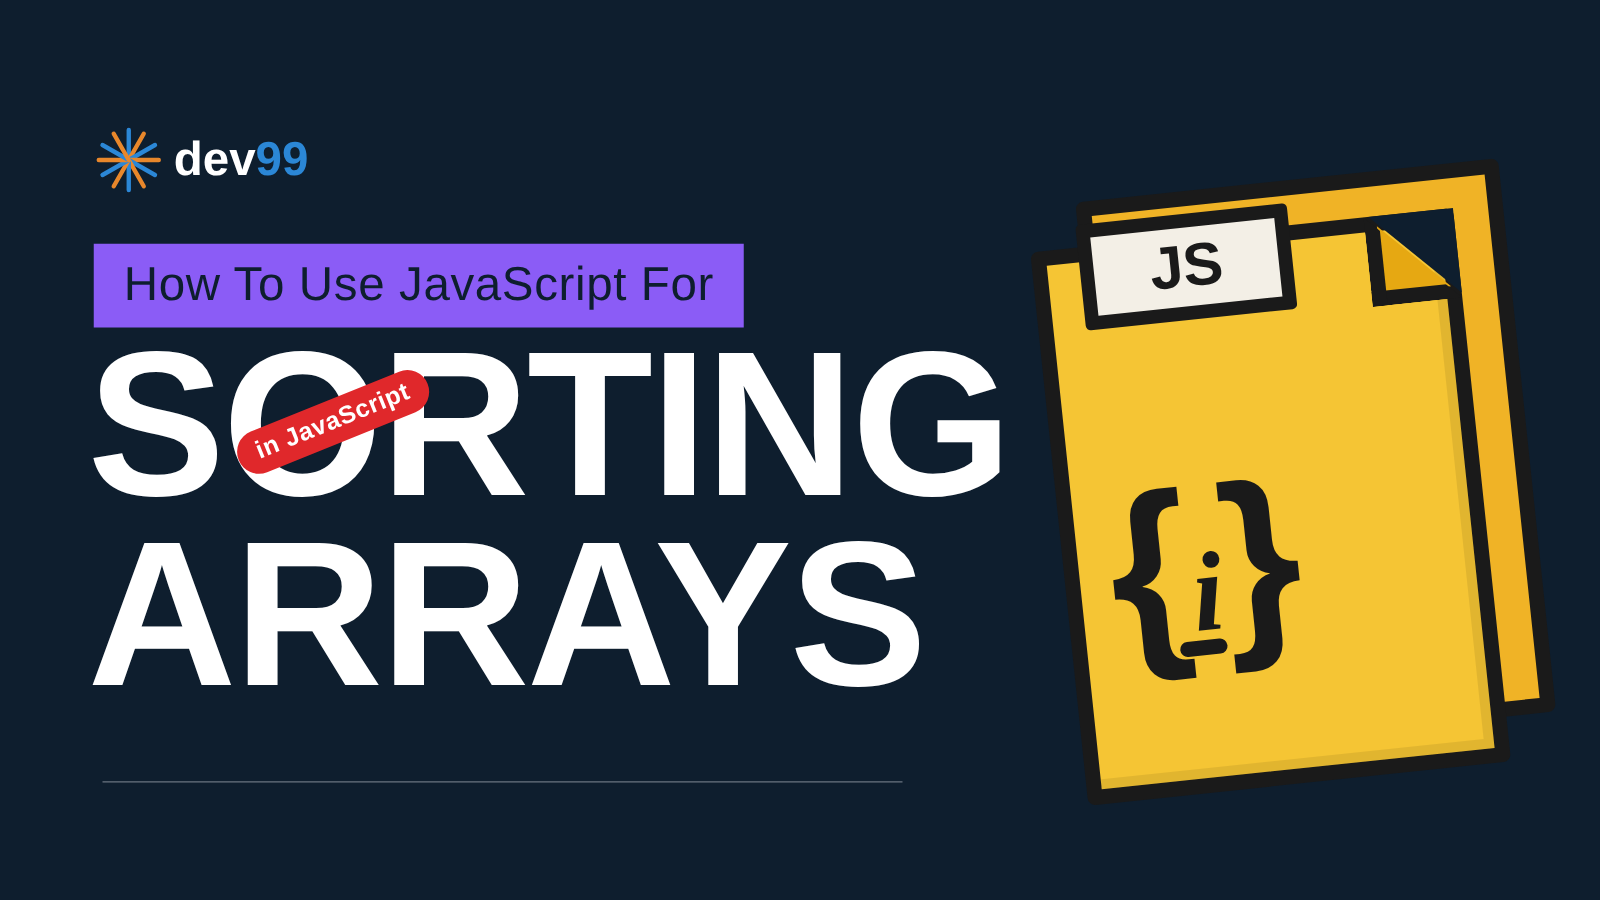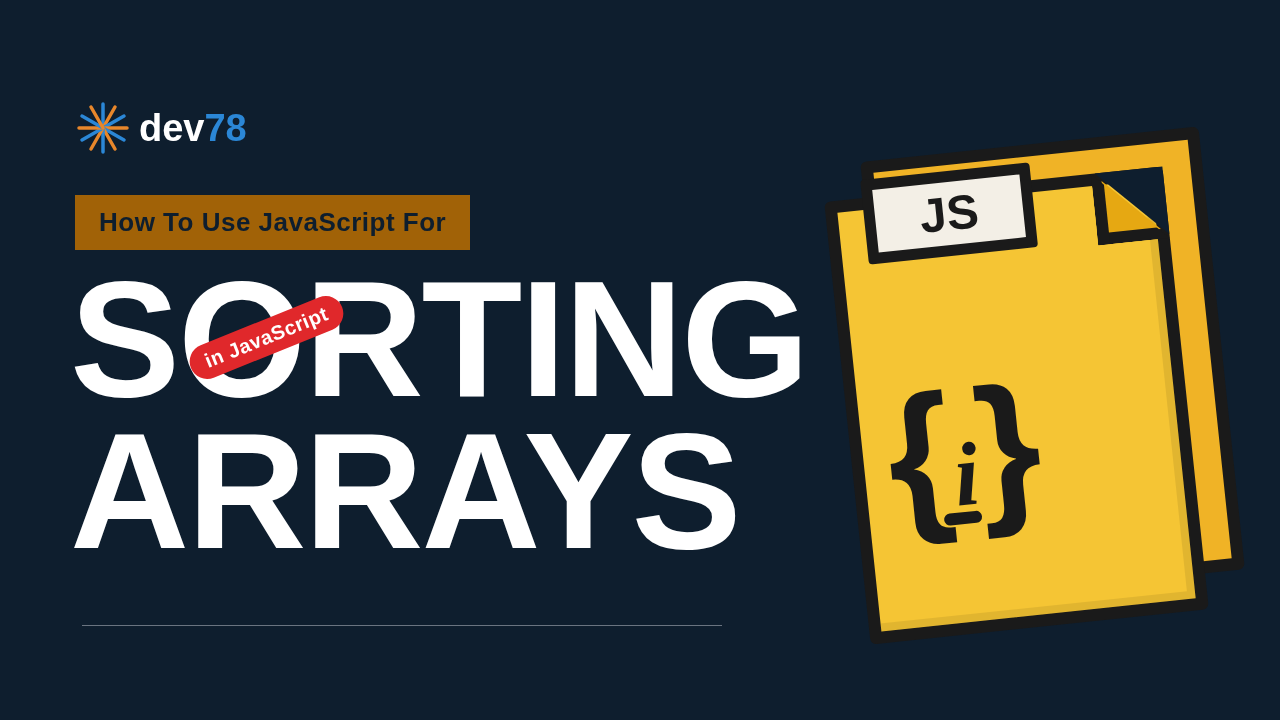--- a/index.html
+++ b/index.html
@@ -38,24 +38,24 @@
     font-size: 38px;
   }
   .logo-dev { color: #ffffff; }
   .logo-tools { color: #2b87d6; margin-left: 2px; }
   .logo-99 { color: #2b87d6; }
   
   .badge {
     position: absolute;
     top: 195px;
     left: 75px;
-    background: #a16207;
+    background: #8b5cf6;
     color: #0e1e2e;
-    font-size: 26px;
-    font-weight: 700;
+    font-size: 38px;
+    font-weight: 400;
     padding: 12px 24px;
     letter-spacing: 0.5px;
   }
   
   .heading {
     position: absolute;
     top: 264px;
     left: 70px;
     color: #ffffff;
     font-weight: 900;
@@ -230,21 +230,21 @@
           <line x1="28" y1="28" x2="16" y2="49" stroke="#e8872b"></line>
           <line x1="28" y1="28" x2="7" y2="40" stroke="#2b87d6"></line>
           <line x1="28" y1="28" x2="4" y2="28" stroke="#e8872b"></line>
           <line x1="28" y1="28" x2="7" y2="16" stroke="#2b87d6"></line>
           <line x1="28" y1="28" x2="16" y2="7" stroke="#e8872b"></line>
         </g>
       </svg>
     </div>
     <div class="logo-text">
       <span class="logo-dev">dev</span>
-      <span class="logo-99">78</span>
+      <span class="logo-99">99</span>
     </div>
   </div>
 
   <div class="badge">How To Use JavaScript For</div>
 
   <div class="heading">
     <span class="heading-line1">SORTING</span>
     <span class="heading-line2">ARRAYS</span>
   </div>
 

